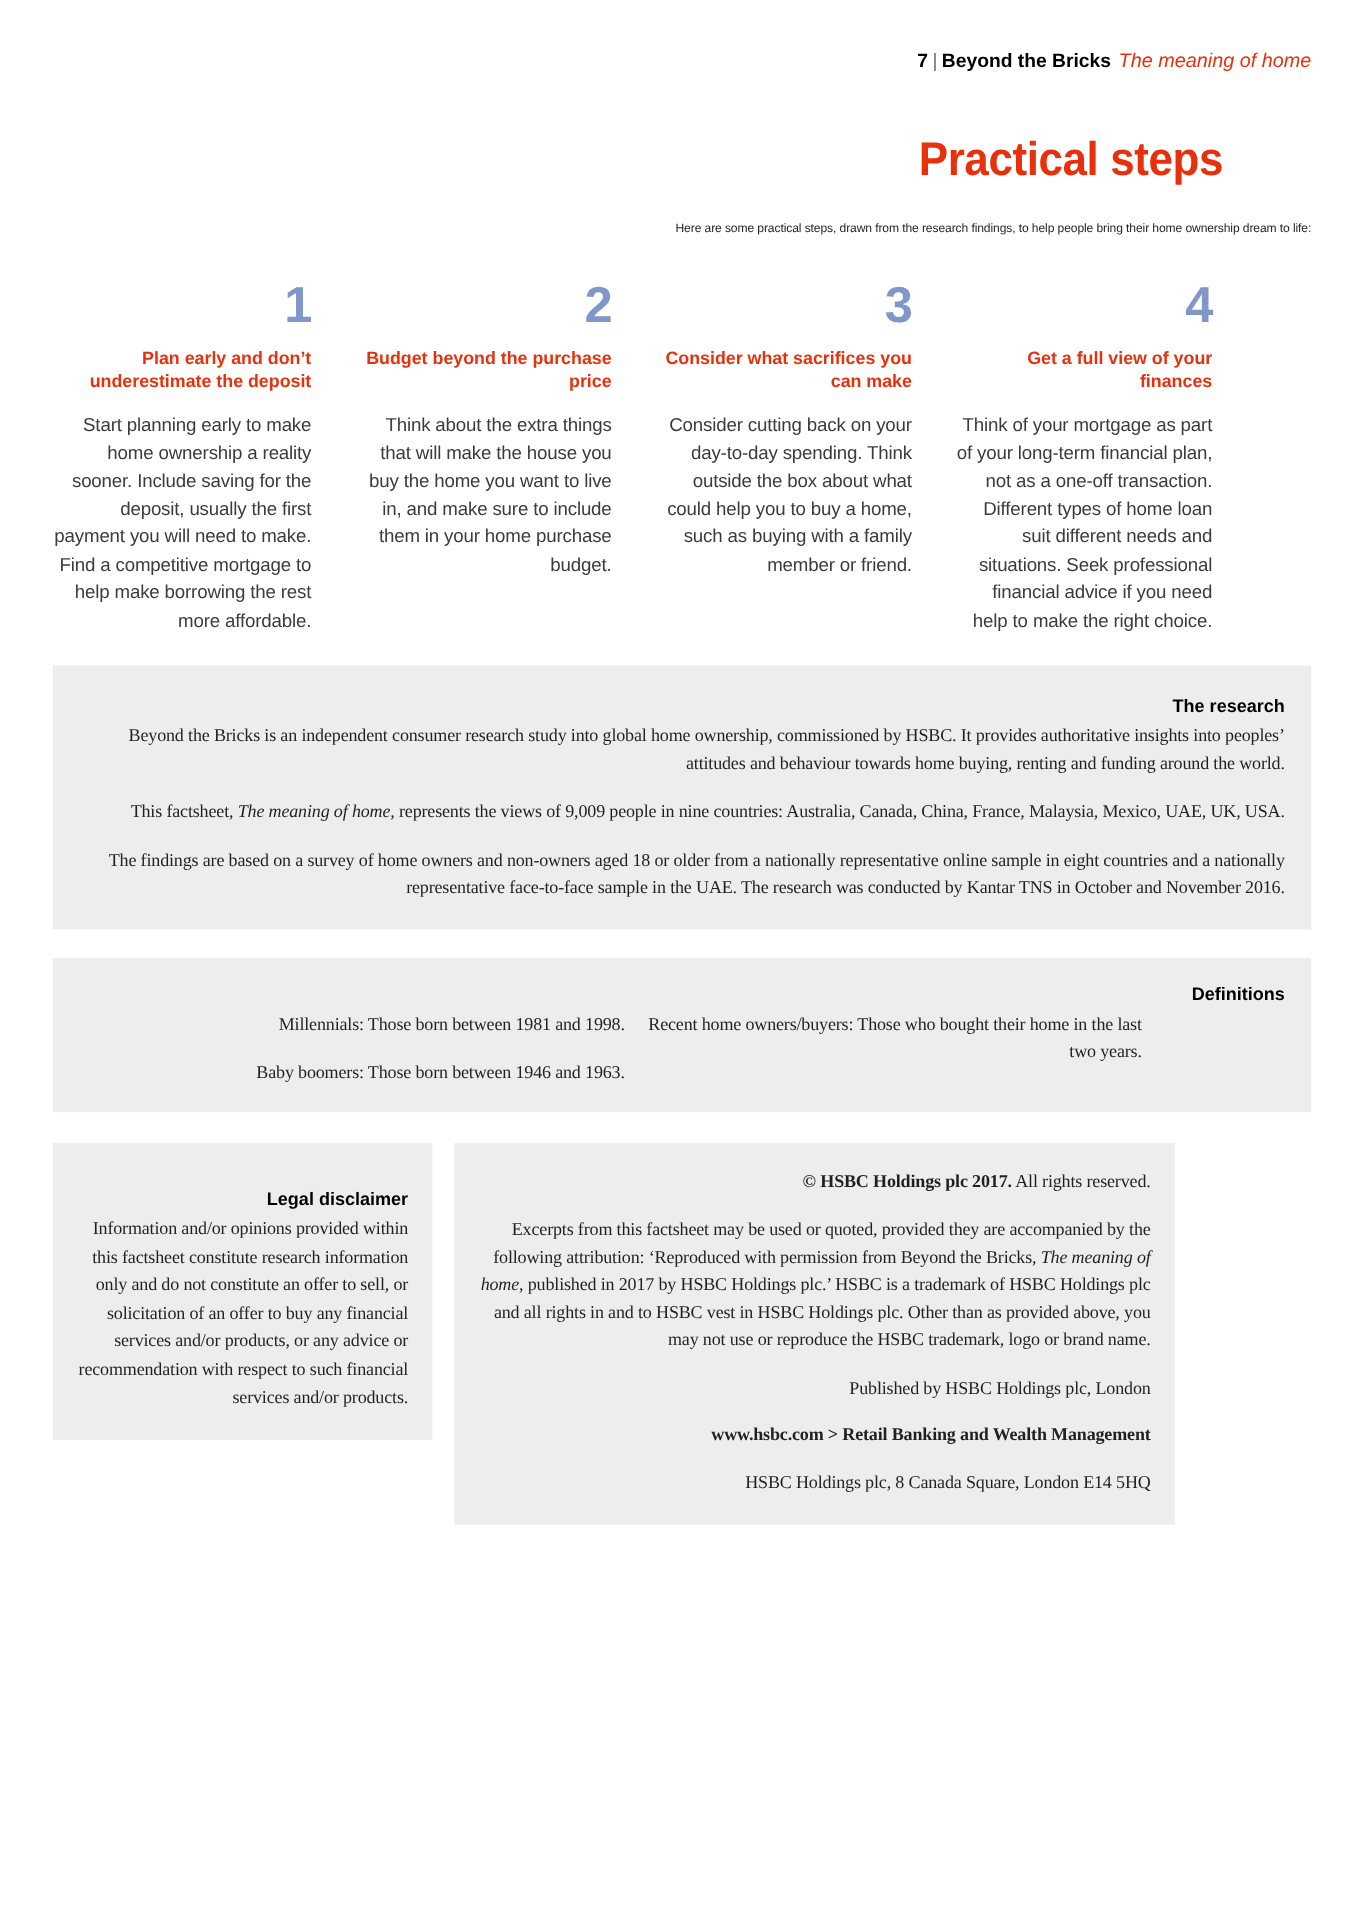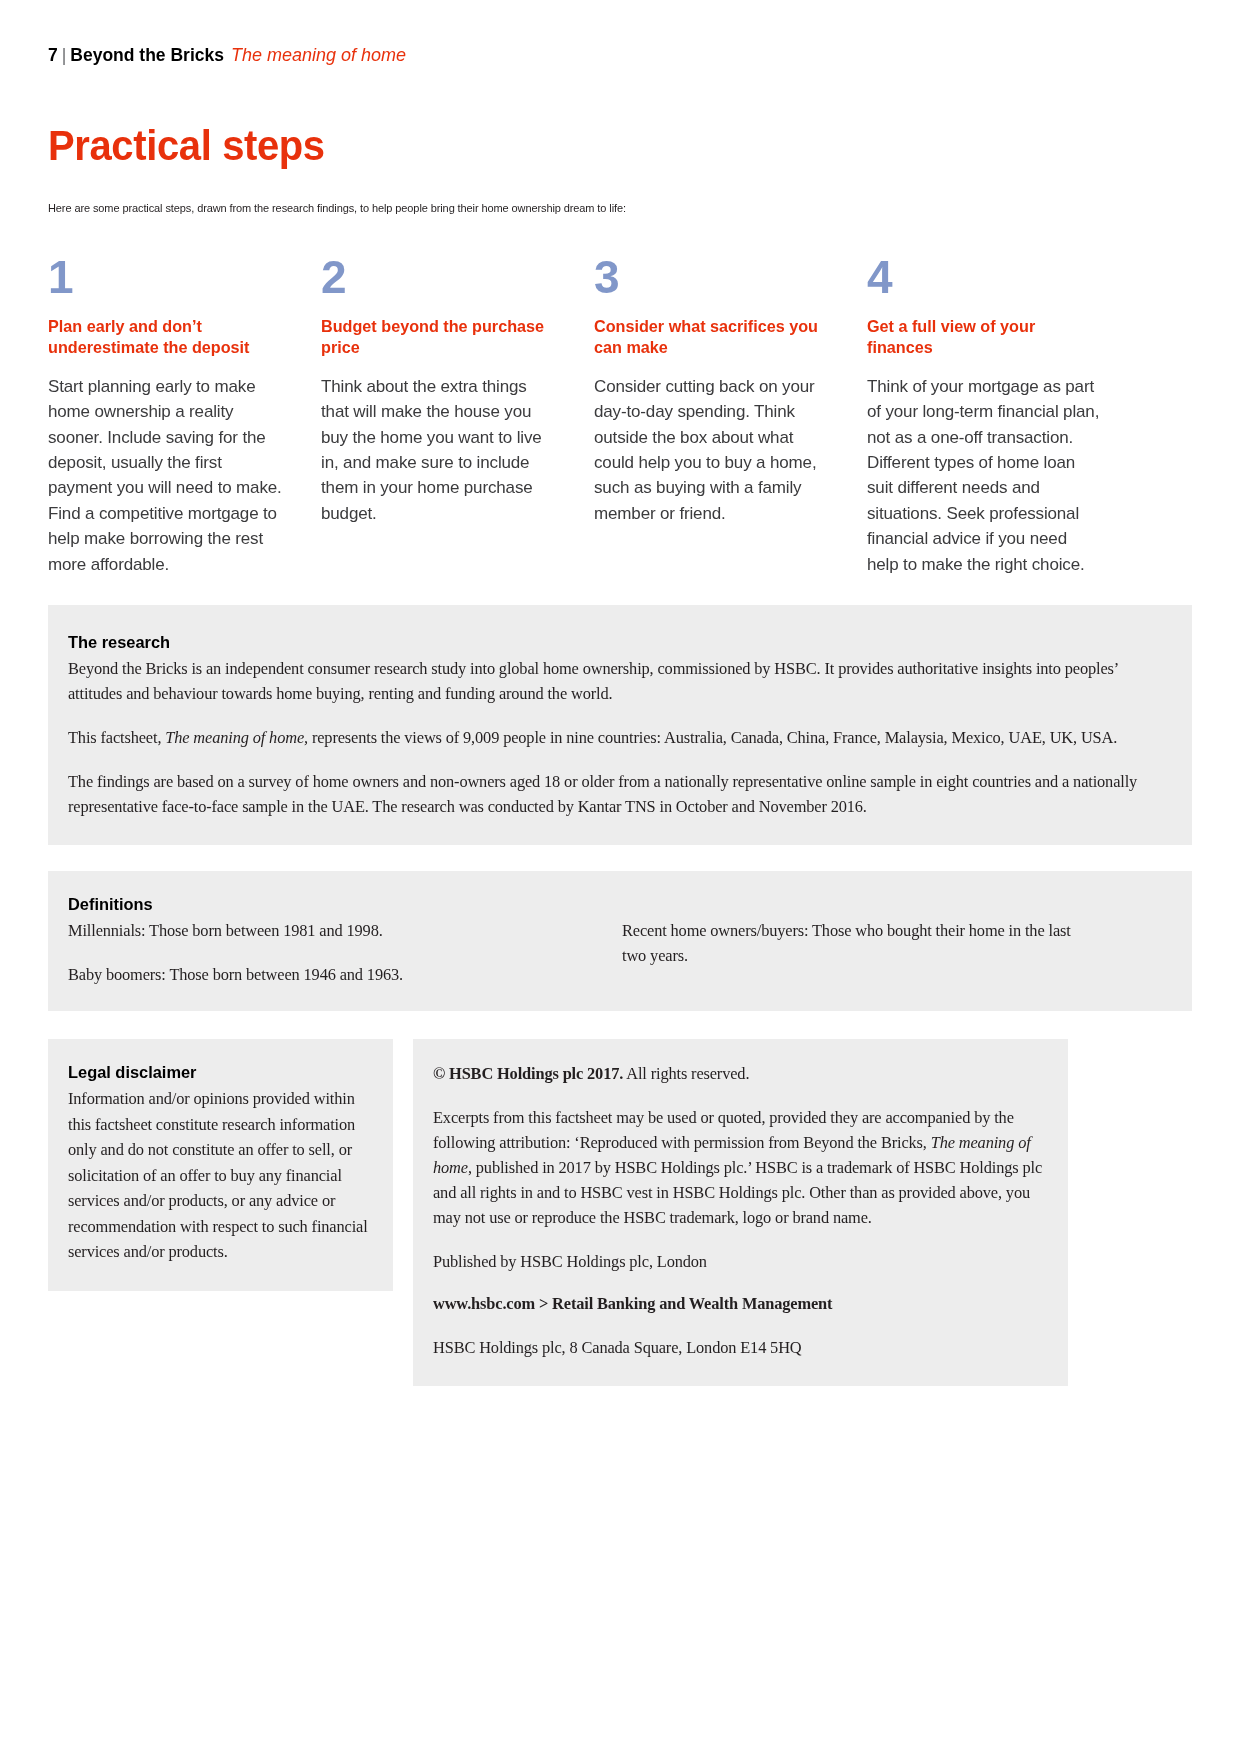--- a/index.html
+++ b/index.html
@@ -14,20 +14,21 @@
     color: #231f20;
     -webkit-font-smoothing: antialiased;
   }
   .page {
     position: relative;
     width: 1240px;
     height: 1665px;
     box-sizing: border-box;
     padding: 0 48px;
     background: #ffffff;
+    text-align: right;
   }
 
   
   .running-head {
     padding-top: 44px;
     font-size: 17.5px;
     line-height: 22px;
     white-space: nowrap;
   }
   .rh-page {
@@ -135,35 +136,34 @@
     margin-top: 28px;
     padding: 26px 24px 26px 20px;
   }
 
   .definitions-panel {
     margin-top: 26px;
     padding: 22px 24px 24px 20px;
   }
   .def-cols {
     display: flex;
-    gap: 54px;
     margin-top: 2px;
   }
   .def-col-a { width: 500px; }
   .def-col-b { width: 470px; }
 
   .bottom-row {
     display: flex;
     margin-top: 28px;
     gap: 20px;
     align-items: flex-start;
   }
   .legal-panel {
     width: 345px;
-    padding: 22px 22px 26px 20px;
+    padding: 40px 22px 26px 20px;
   }
   .legal-panel p {
     line-height: 25.5px;
   }
   .copyright-panel {
     width: 655px;
     padding: 22px 22px 26px 20px;
   }
   .copyright-panel p.tight { margin-top: 17px; }
 </style>

